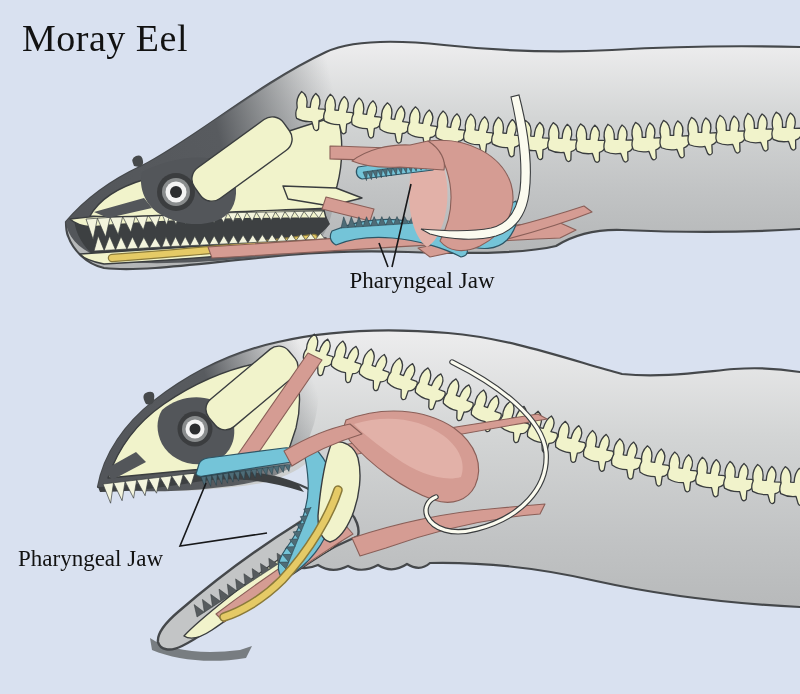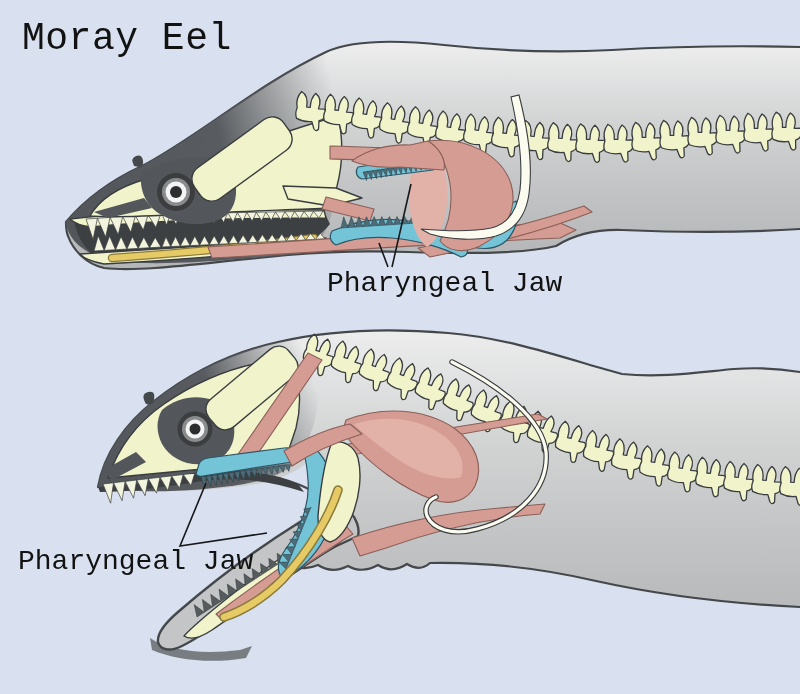--- a/index.html
+++ b/index.html
@@ -1,26 +1,26 @@
 <!DOCTYPE html>
 <html style="--c-background: #d9e1f0; --c-body: #c4c6c7; --c-outline: #45484b; --c-headdark: #54575a; --c-skull: #f1f3cb; --c-bonew: #fbfbef; --c-muscle: #d59c93; --c-musclehi: #e2b1a8; --c-muscledk: #bb7d74; --c-blue: #74c4d8; --c-tooth: #f3f4dd; --c-yellow: #e5ca66; --c-label: #121212;"><head>
 <meta charset="utf-8">
 <style>
   html,body{margin:0;padding:0;}
   #stage{
     position:relative;width:800px;height:694px;overflow:hidden;
     background:var(--c-background,#d9e1f0);
-    font-family:Liberation Mono, monospace;
+    font-family:Liberation Serif, serif;
   }
   .title{
     position:absolute;left:22px;top:18px;font-size:38px;line-height:1.1;
     color:var(--c-label,#121212);letter-spacing:.5px;
   }
   .fig-label{
-    position:absolute;font-size:28px;color:var(--c-label,#121212);
+    position:absolute;font-size:23px;color:var(--c-label,#121212);
     white-space:nowrap;
   }
   #label-top{left:327px;top:268px;width:190px;text-align:center;}
   #label-bottom{left:18px;top:546px;width:162px;text-align:left;}
   svg{position:absolute;left:0;top:0;}
   .outline-open{fill:none;stroke:var(--c-outline,#45484b);stroke-width:2.2;stroke-linecap:round;}
   .skullc{fill:var(--c-skull,#f1f3cb);stroke:#3a3d3f;stroke-width:1.4;stroke-linejoin:round;}
   .bonew{fill:var(--c-bonew,#fbfbef);stroke:#3a3d3f;stroke-width:1.1;}
   .muscle{fill:var(--c-muscle,#d59c93);stroke:#8a5f58;stroke-width:1.1;stroke-linejoin:round;}
   .muscle-hi{fill:var(--c-musclehi,#e2b1a8);stroke:none;}

